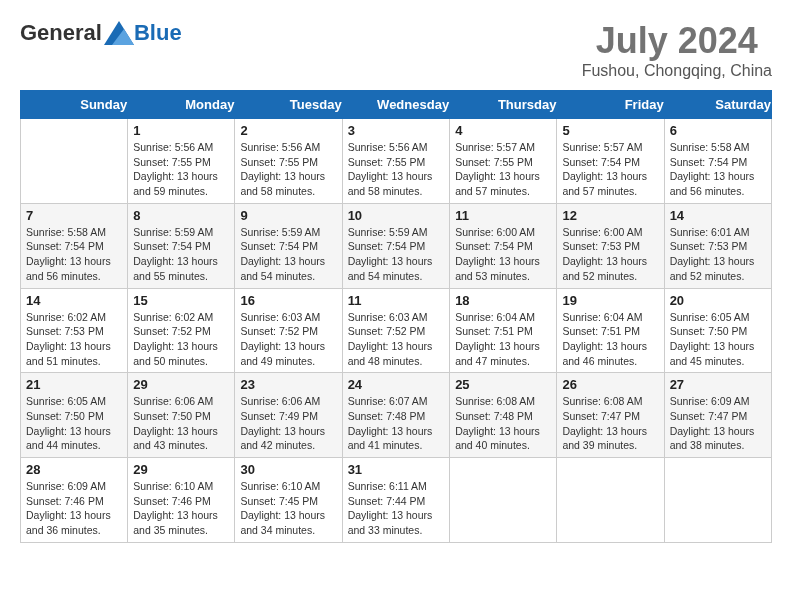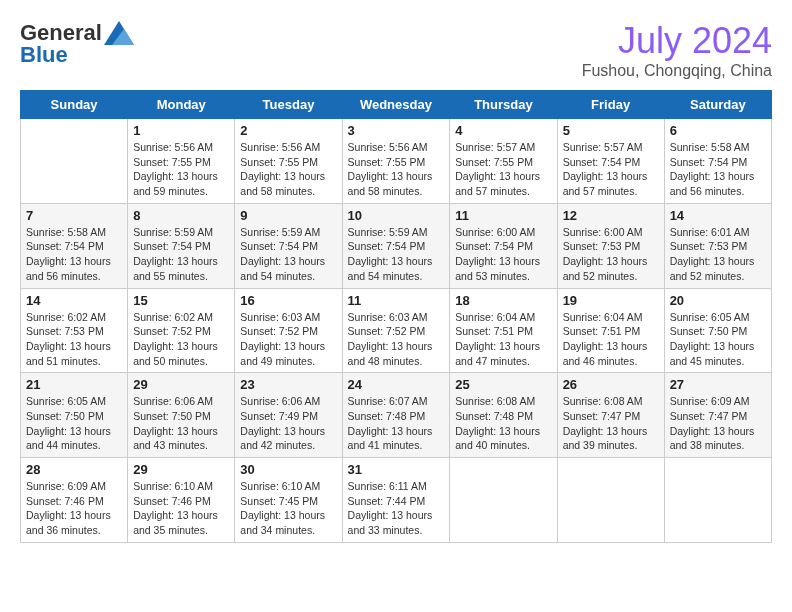--- a/index.html
+++ b/index.html
@@ -11,58 +11,59 @@
       padding: 20px;
     }
     .header {
       display: flex;
       justify-content: space-between;
       align-items: flex-start;
       margin-bottom: 10px;
     }
     .logo {
       display: flex;
-      flex-direction: column;
-      align-items: flex-start;
+      flex-direction: row;
+      align-items: flex-end;
     }
     .logo-text {
       display: flex;
       align-items: center;
       font-size: 22px;
       font-weight: bold;
       color: #333;
     }
     .logo-general { color: #333; }
     .logo-icon {
       width: 30px;
       height: 24px;
       margin-left: 2px;
     }
     .title-block {
       text-align: right;
     }
     .month-year {
       font-size: 36px;
-      font-weight: normal;
-      color: #8b5cf6;
+      font-weight: bold;
+      color: #737373;
+      text-align: center;
     }
     .location {
       font-size: 16px;
       color: #555;
     }
     .calendar {
       width: 100%;
       border-collapse: collapse;
       font-size: 11px;
     }
     .calendar thead th {
       background: #1a6bb5;
       color: #fff;
-      padding: 6px 9px;
-      text-align: center;
+      padding: 6px 0;
+      text-align: right;
       font-size: 13px;
       font-weight: bold;
       border: 1px solid #1a6bb5;
     }
     .calendar tbody td {
       border: 1px solid #ccc;
       vertical-align: top;
       padding: 4px 5px;
       width: 108px;
       min-height: 80px;

